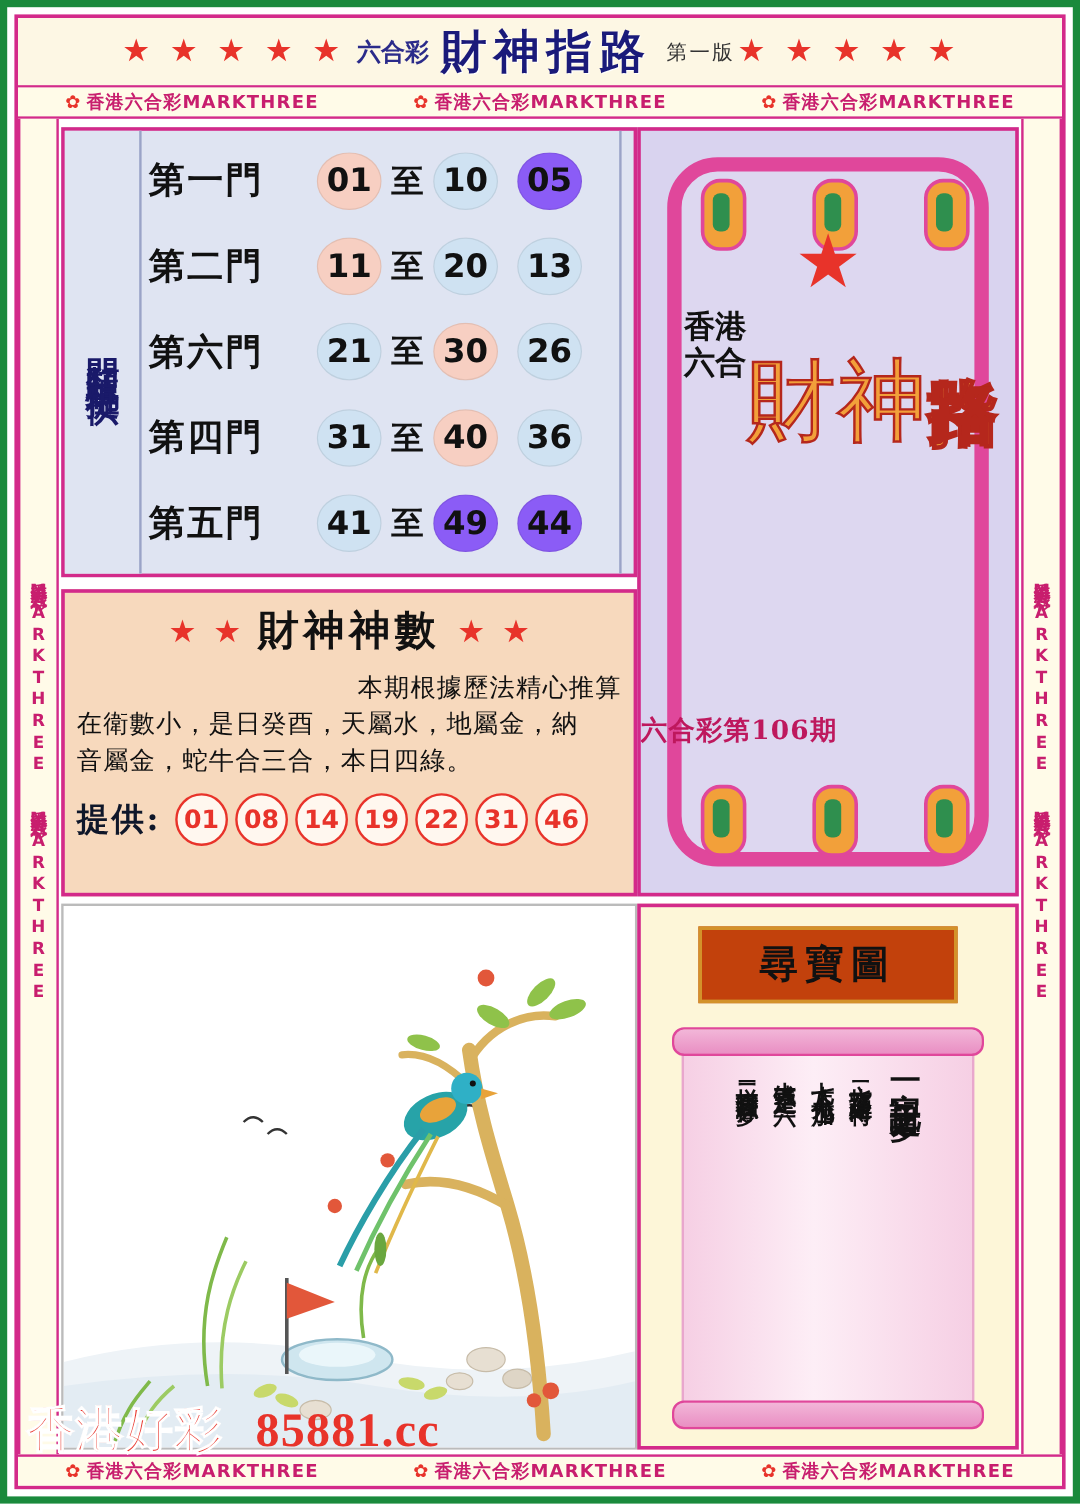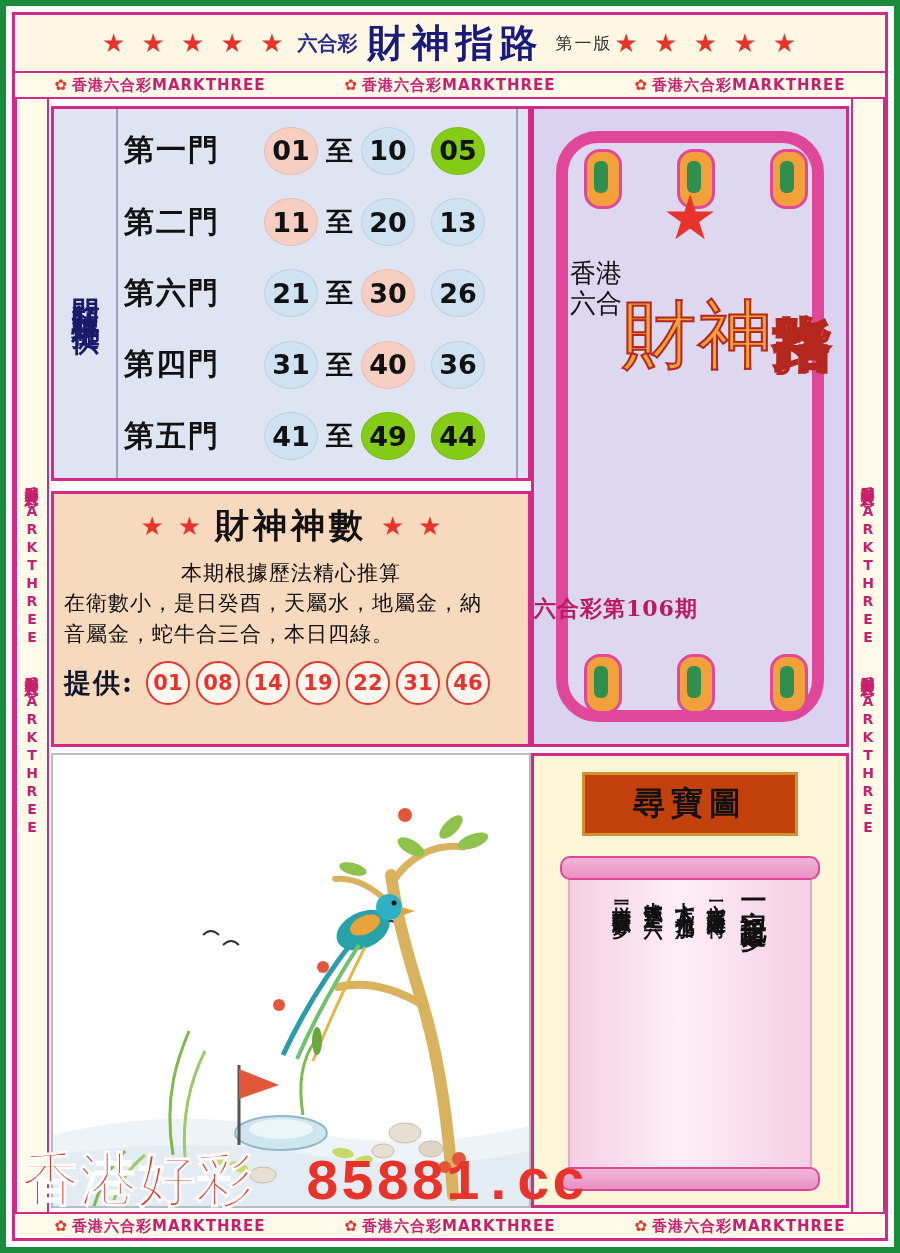--- a/index.html
+++ b/index.html
@@ -101,36 +101,36 @@
   .gname{font-size:30px;font-weight:bold;color:#111;width:140px;letter-spacing:2px;}
   .ball{
     width:52px;height:46px;border-radius:50%;
     display:flex;align-items:center;justify-content:center;
     font-size:27px;font-weight:bold;color:#111;
     font-family:"DejaVu Sans", sans-serif;
     border:1px solid rgba(0,0,0,.08);
   }
   .b-red{background:#f7cfc2;}
   .b-blue{background:#cfe2f2;}
-  .b-green{background:#84cc16;}
+  .b-green{background:#8b5cf6;}
   .zhi{font-size:27px;font-weight:bold;margin:0 8px;color:#111;}
   .gate-rows .sep{width:16px;}
   .gate-right-edge{width:10px;border-left:2px solid #9aa3c7;}
 
   
   .shen-panel{
     position:absolute;left:0;top:390px;width:480px;height:256px;
     background:#f7d9bd;border:3px solid #d32a8a;box-sizing:border-box;
     padding:6px 10px;
   }
   .shen-head{display:flex;align-items:center;justify-content:center;gap:14px;height:52px;}
   .shen-head .hstar{color:#e8332a;font-size:26px;}
   .shen-title{font-size:34px;font-weight:bold;color:#111;letter-spacing:4px;}
   .shen-body{font-size:21px;color:#111;line-height:1.45;text-align:justify;margin-top:6px;letter-spacing:1px;}
-  .shen-body .ind{text-align:center;}
+  .shen-body .ind{text-align:right;}
   .shen-供{display:flex;align-items:center;margin-top:12px;gap:6px;}
   .shen-供 .lbl{font-size:27px;font-weight:bold;color:#0f172a;letter-spacing:2px;margin-right:6px;}
   .ocircle{
     width:40px;height:40px;border-radius:50%;
     border:2px solid #e8332a;color:#e8332a;
     display:flex;align-items:center;justify-content:center;
     font-size:21px;font-weight:bold;
     font-family:"DejaVu Sans", sans-serif;
     background:#fff7ef;
   }
@@ -157,21 +157,21 @@
     position:absolute;width:32px;height:54px;border-radius:16px;
     background:#f2a03a;border:3px solid #e0479b;
   }
   .gem i{position:absolute;left:7px;top:9px;width:14px;height:32px;background:#2f8f4e;border-radius:6px;display:block;}
   .poster-star{
     position:absolute;left:50%;top:78px;transform:translateX(-50%);
     font-size:62px;color:#e8332a;line-height:1;
   }
   .poster-hk{
     position:absolute;left:26px;top:150px;width:72px;
-    font-size:26px;font-weight:normal;color:#111;line-height:1.15;
+    font-size:26px;font-weight:bold;color:#111;line-height:1.15;
     text-align:center;
   }
   .poster-big{
     position:absolute;left:88px;top:190px;
     font-size:74px;font-weight:normal;color:#f2a03a;
     -webkit-text-stroke:2px #b5271c;
     letter-spacing:2px;
     line-height:0.95;
   }
   .poster-zhi{
@@ -216,22 +216,22 @@
   .scol{
     writing-mode:vertical-rl;text-orientation:upright;
     font-size:19px;color:#111;line-height:1.45;letter-spacing:3px;
     font-weight:bold;
   }
   .scol.big{font-size:26px;letter-spacing:4px;}
 
   
   .watermark{
     position:absolute;left:16px;bottom:28px;
-    font-size:57px;font-weight:bold;
-    font-family:Liberation Mono, monospace;
+    font-size:40px;font-weight:bold;
+    font-family:Liberation Serif, serif;
     letter-spacing:1px;
     z-index:20;
   }
   .wm-hk{color:#e8332a;-webkit-text-stroke:1px #fff;}
   .wm-num{color:#e8332a;margin-left:16px;}
 </style>
 </head>
 <body>
 
 <div class="page">

